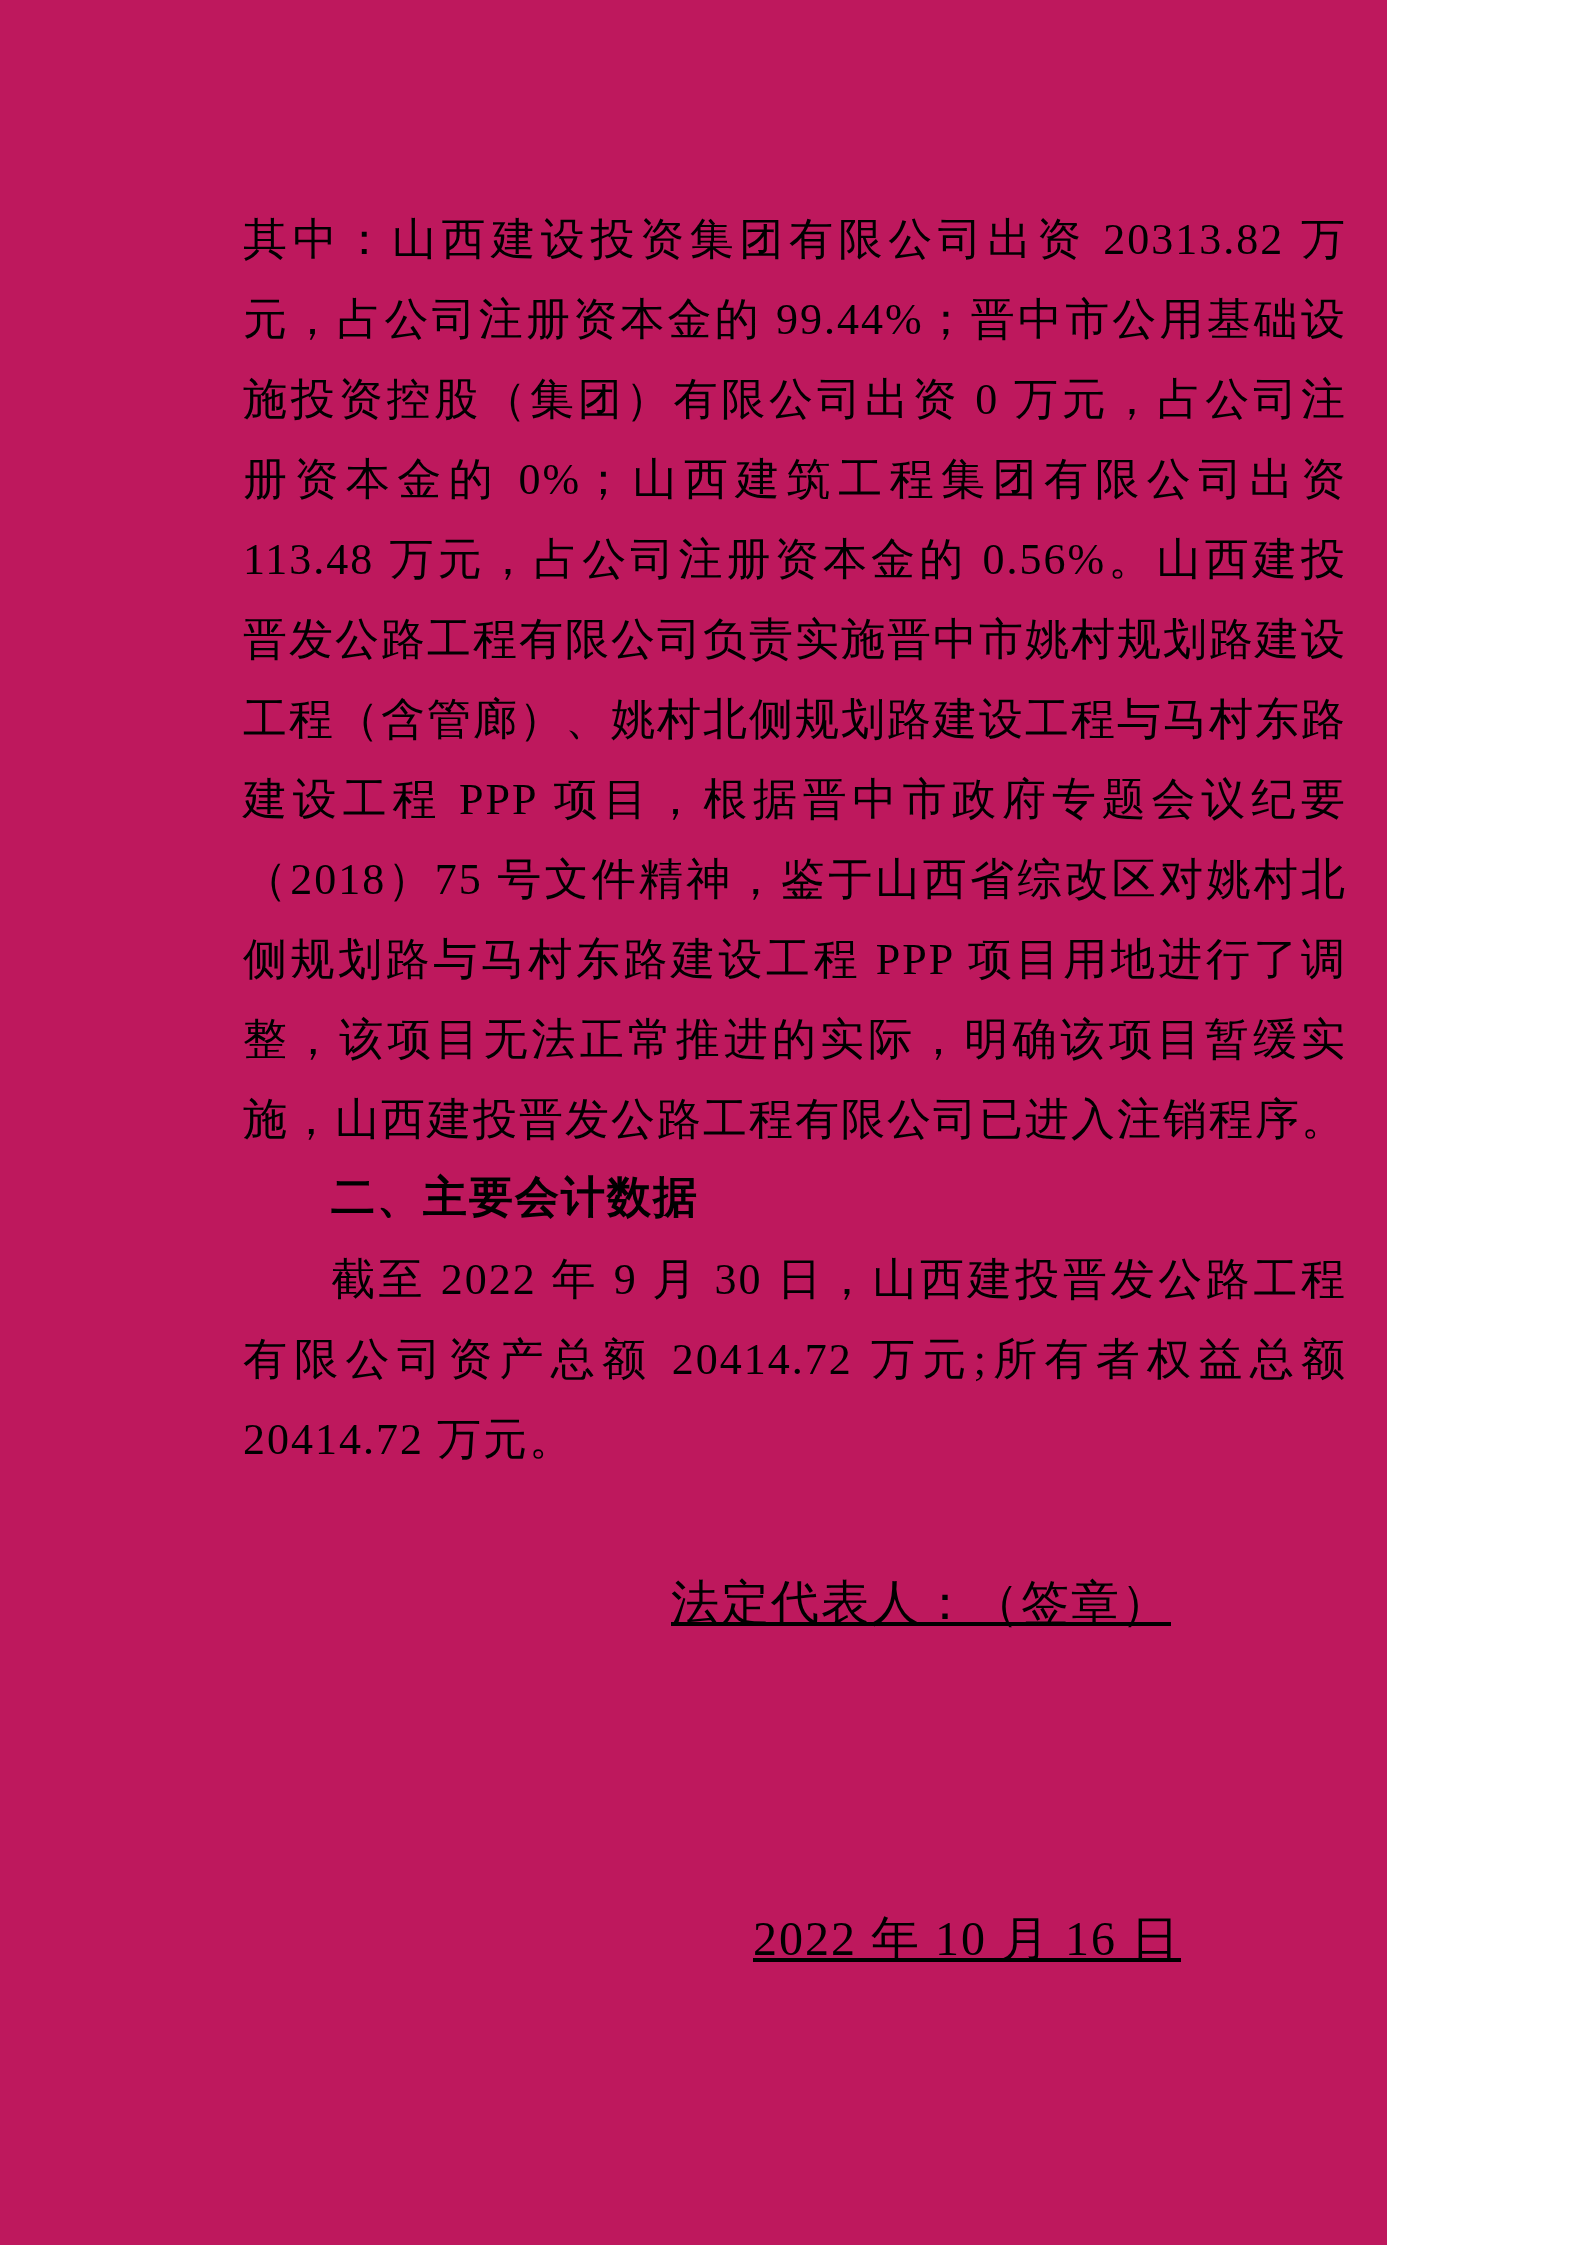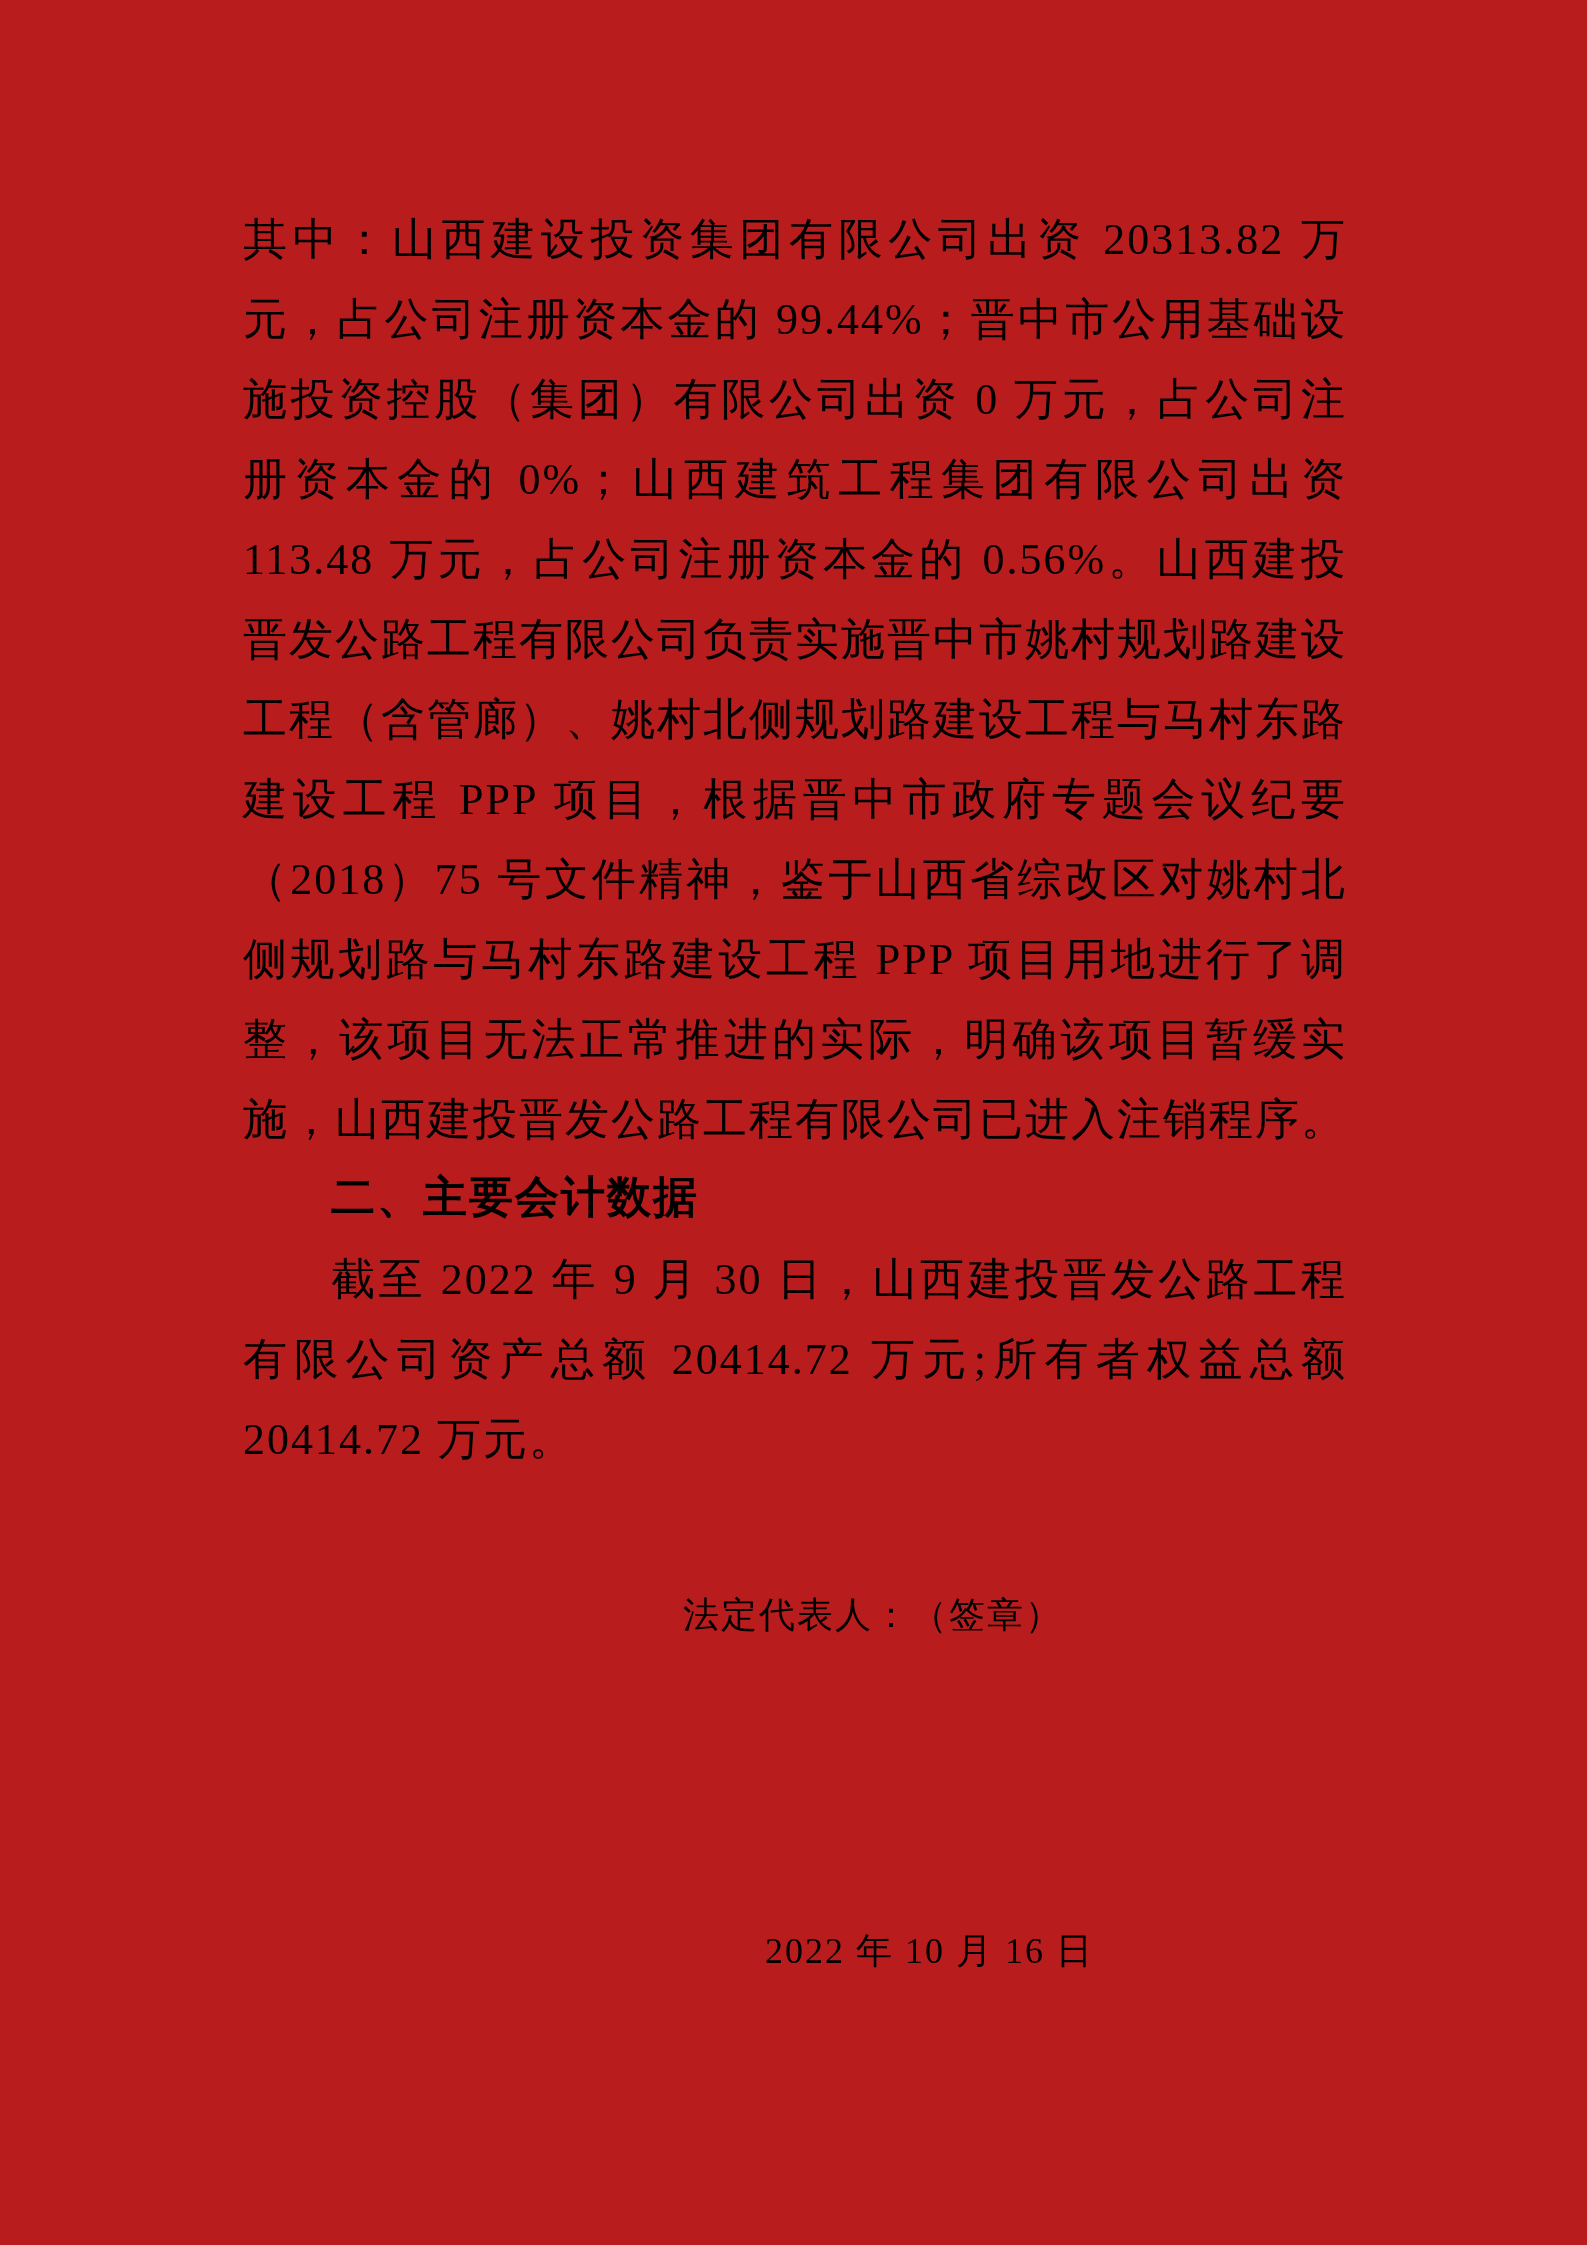--- a/index.html
+++ b/index.html
@@ -2,23 +2,23 @@
 <html><head>
 <meta charset="utf-8">
 <style>
   html, body {
     margin: 0;
     padding: 0;
     background: #ffffff;
   }
   .page {
     position: relative;
-    width: 1587px;
+    width: 1387px;
     height: 2245px;
-    background: #b91c1c;
+    background: #be185d;
     color: #000000;
     overflow: hidden;
   }
   .content {
     position: absolute;
     left: 243px;
     top: 200px;
     width: 1104px;
   }
   .body-text {
@@ -38,25 +38,26 @@
     letter-spacing: 2px;
     text-indent: 88px;
     margin: 0;
   }
   .indent-2 {
     text-indent: 88px;
   }
   .sig-line {
     position: absolute;
     font-family: "Liberation Serif", "DejaVu Serif", serif;
-    font-size: 36px;
+    font-size: 48px;
     line-height: 54px;
     letter-spacing: 2px;
     white-space: nowrap;
-    margin: 12px;
+    margin: 0;
+    text-decoration: underline;
   }
   .sig-legal-rep { left: 671px; top: 1576px; }
   .sig-company   { left: 498px; top: 1750px; }
   .sig-date      { left: 753px; top: 1912px; }
 </style>
 </head>
 <body>
 
 <div class="page">
 

